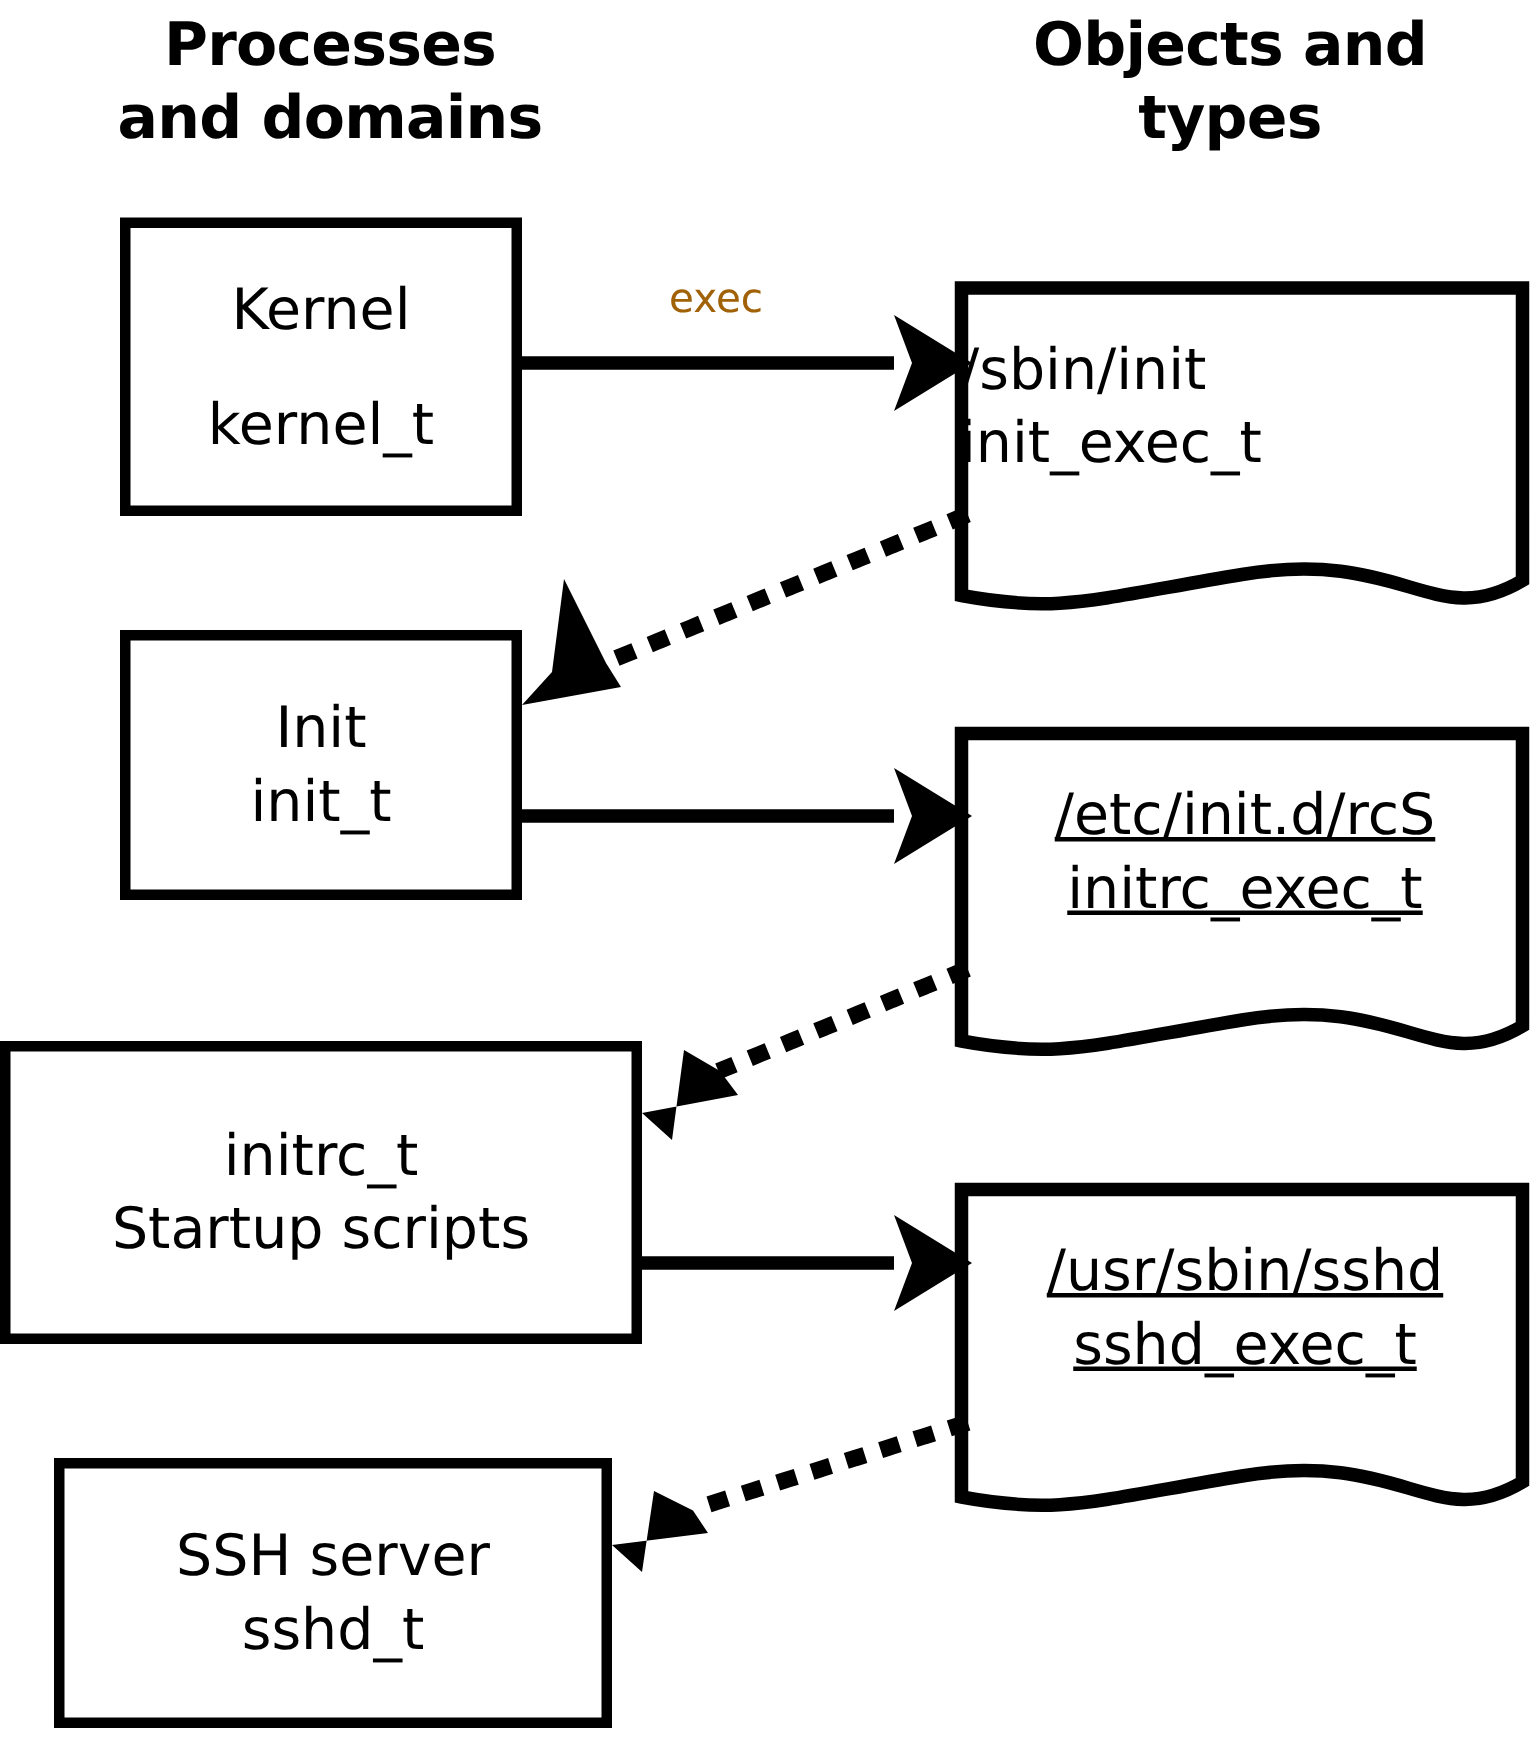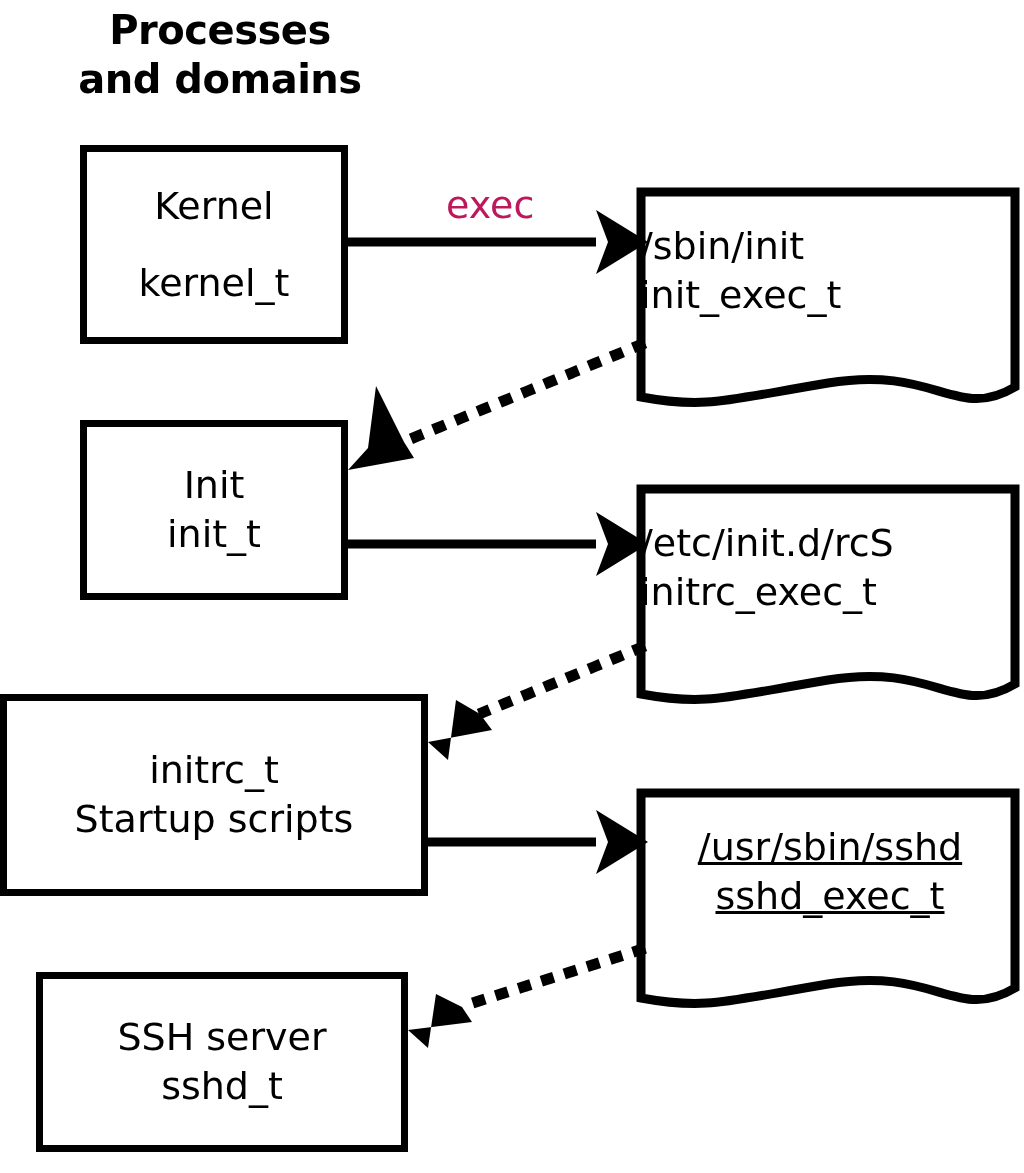--- a/index.html
+++ b/index.html
@@ -57,33 +57,35 @@
     white-space: nowrap;
   }
   .edge-layer {
     position: absolute;
     left: 0; top: 0;
     width: 1024px; height: 1173px;
     pointer-events: none;
   }
   .edge-label {
     position: absolute;
-    color: #be185d;
-    font-size: 38px;
+    color: #a16207;
+    font-size: 27px;
     line-height: 1;
   }
 </style>
 </head>
 <body>
 
 <div id="canvas">
 
   <div class="col-header" id="header-left">Processes
 and domains</div>
 
+  <div class="col-header" id="header-right">Objects and
+types</div>
 
   <div class="proc-box" style="left:80px; top:145px; width:268px; height:199px;gap:28px;">
     <span class="line">Kernel</span>
     <span class="line">kernel_t</span>
   </div>
 
   <div class="proc-box" style="left:80px; top:420px; width:268px; height:180px;">
     <span class="line">Init</span>
     <span class="line">init_t</span>
   </div>
@@ -106,21 +108,21 @@
   <div class="doc-label" style="left:640px; top:222px; width:380px; text-align:left;">
     <span style="display:block">/sbin/init</span>
     <span style="display:block">init_exec_t</span>
   </div>
 
   <div class="doc-shape" style="left:636px; top:484px; width:384px; height:235px;">
     <svg width="384" height="235" viewBox="0 0 384 235">
       <path d="M 5 5 L 379 5 L 379 200 C 320 235 300 178 192 196 C 90 213 70 222 5 210 Z" fill="#ffffff" stroke="#000000" stroke-width="9" stroke-linejoin="miter" stroke-linecap="butt"></path>
     </svg>
   </div>
-  <div class="doc-label" style="left:640px; top:519px; width:380px; text-align:left;">
+  <div class="doc-label" style="left:640px; top:519px; width:380px; text-align:center;text-decoration:underline;">
     <span style="display:block">/etc/init.d/rcS</span>
     <span style="display:block">initrc_exec_t</span>
   </div>
 
   <div class="doc-shape" style="left:636px; top:788px; width:384px; height:235px;">
     <svg width="384" height="235" viewBox="0 0 384 235">
       <path d="M 5 5 L 379 5 L 379 200 C 320 235 300 178 192 196 C 90 213 70 222 5 210 Z" fill="#ffffff" stroke="#000000" stroke-width="9" stroke-linejoin="miter" stroke-linecap="butt"></path>
     </svg>
   </div>
   <div class="doc-label" style="left:640px; top:823px; width:380px; text-align:center;text-decoration:underline;">

